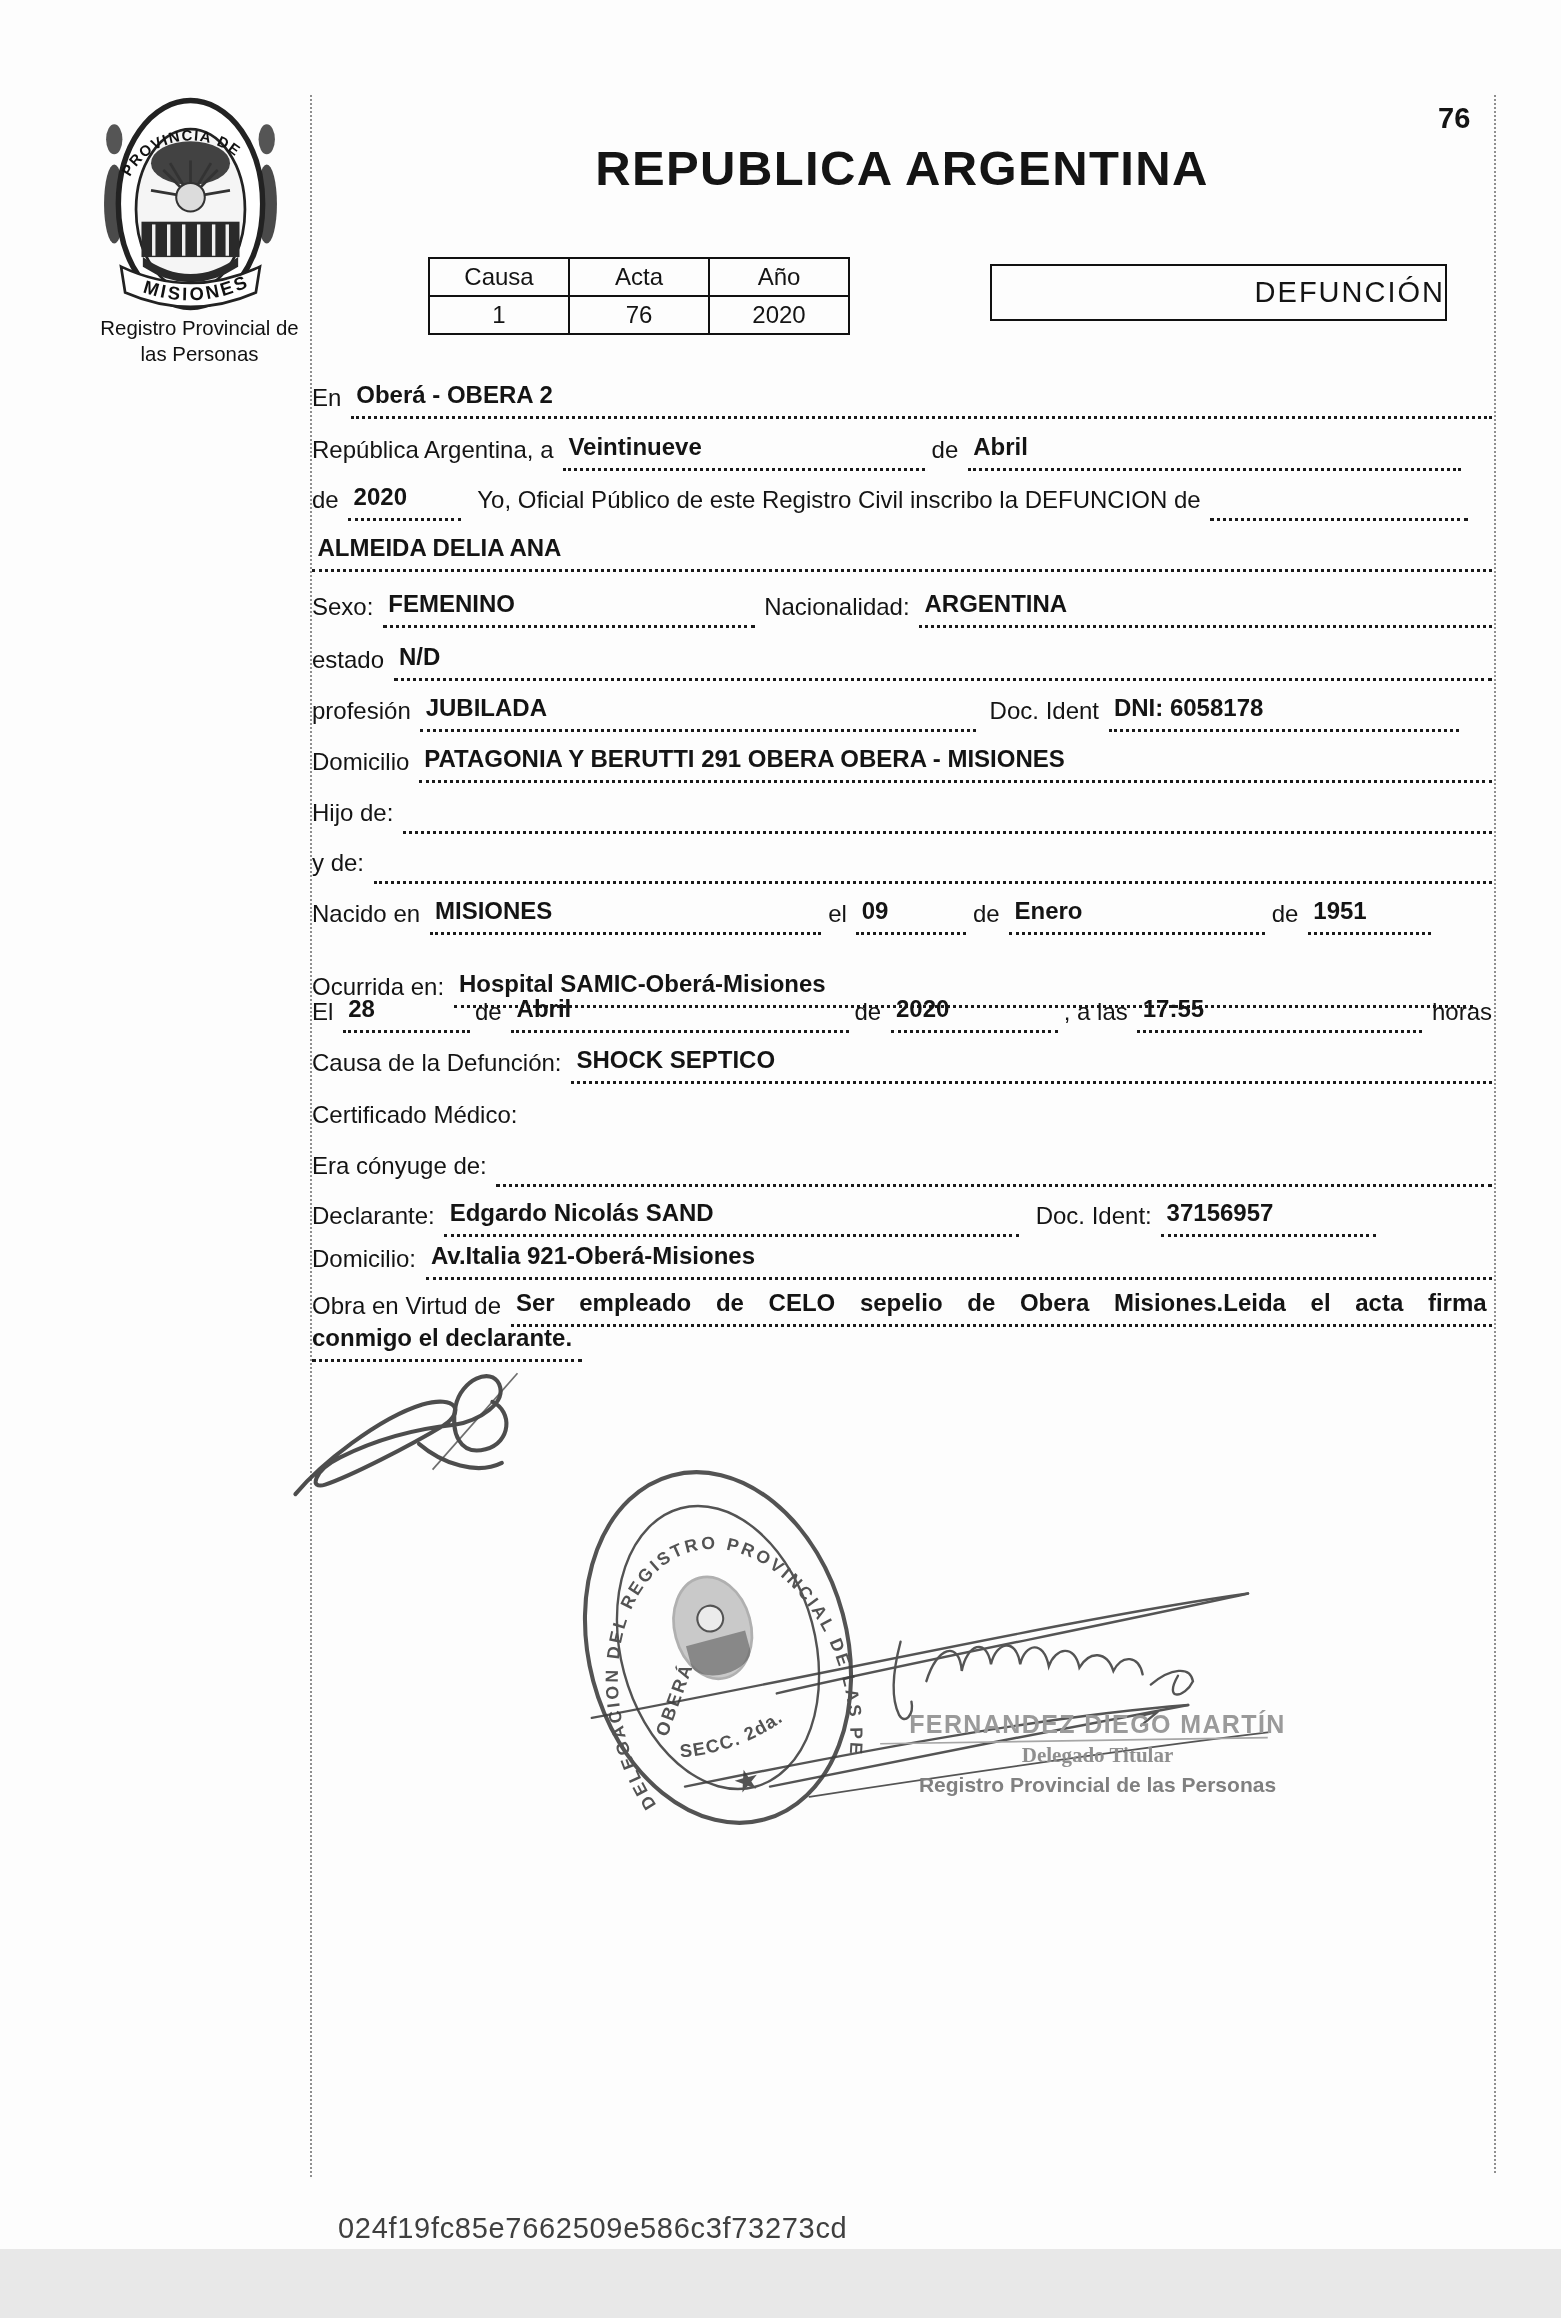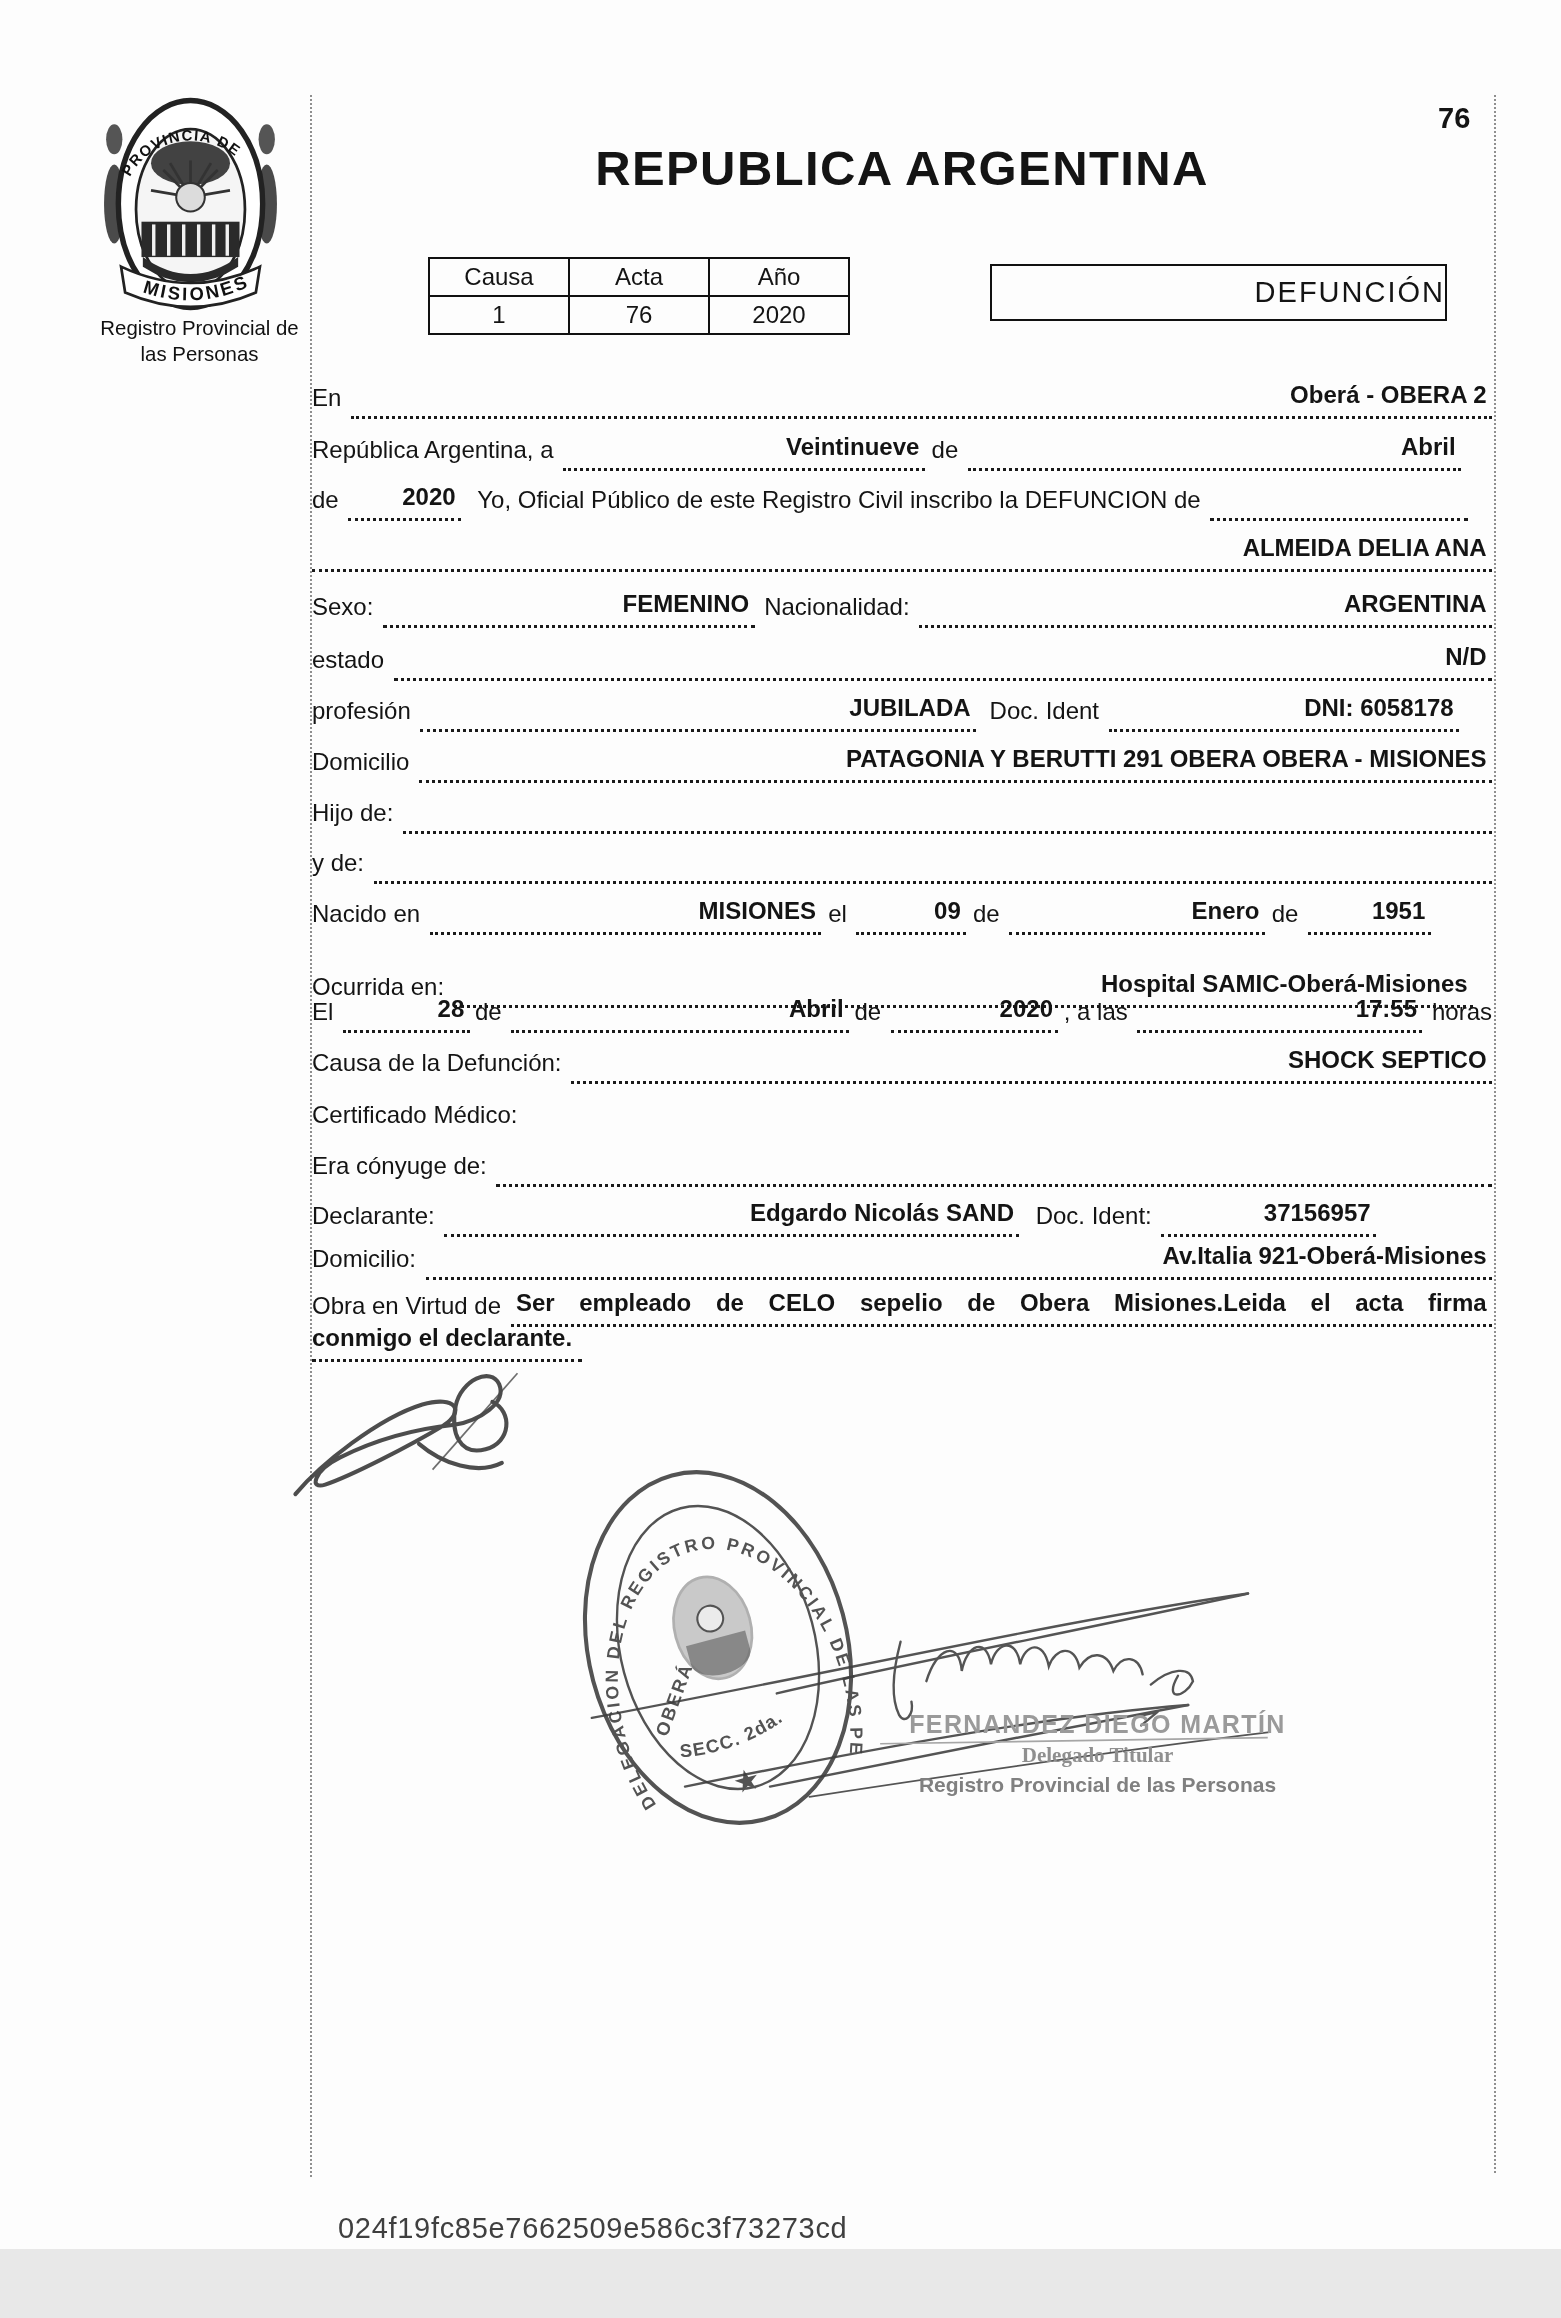--- a/index.html
+++ b/index.html
@@ -14,21 +14,21 @@
   .rectable{position:absolute;border-collapse:collapse;}
   .rectable td{border:2px solid #111;width:138px;height:36px;text-align:center;
                font-size:24px;padding:0;}
   .defbox{position:absolute;border:2.7px solid #111;text-align:right;
           font-size:29px;letter-spacing:2px;}
   
   .row{position:absolute;left:312px;width:1180px;display:flex;align-items:flex-end;
        height:38px;font-size:24px;white-space:nowrap;}
   .row>*{padding-bottom:6.8px;}
   .lbl{margin-right:9.5px;}
-  .u{border-bottom:3.4px dotted #1a1a1a;text-align:right;font-weight:bold;
+  .u{border-bottom:3.4px dotted #1a1a1a;text-align:left;font-weight:bold;
      padding-left:5.4px;padding-right:5.4px;min-width:27px;}
   .u.blank{flex:1;}
   .sp{border-bottom:none;}
   .just{text-align:justify;text-align-last:justify;}
   .leftal{text-align:left;text-align-last:left;}
   
   .sealcap{position:absolute;text-align:center;font-size:20.4px;line-height:26px;color:#111;}
   
   .official{position:absolute;text-align:center;}
   .off-name{font-size:25px;font-weight:bold;letter-spacing:1.4px;color:#9a9a9a;line-height:31px;}

